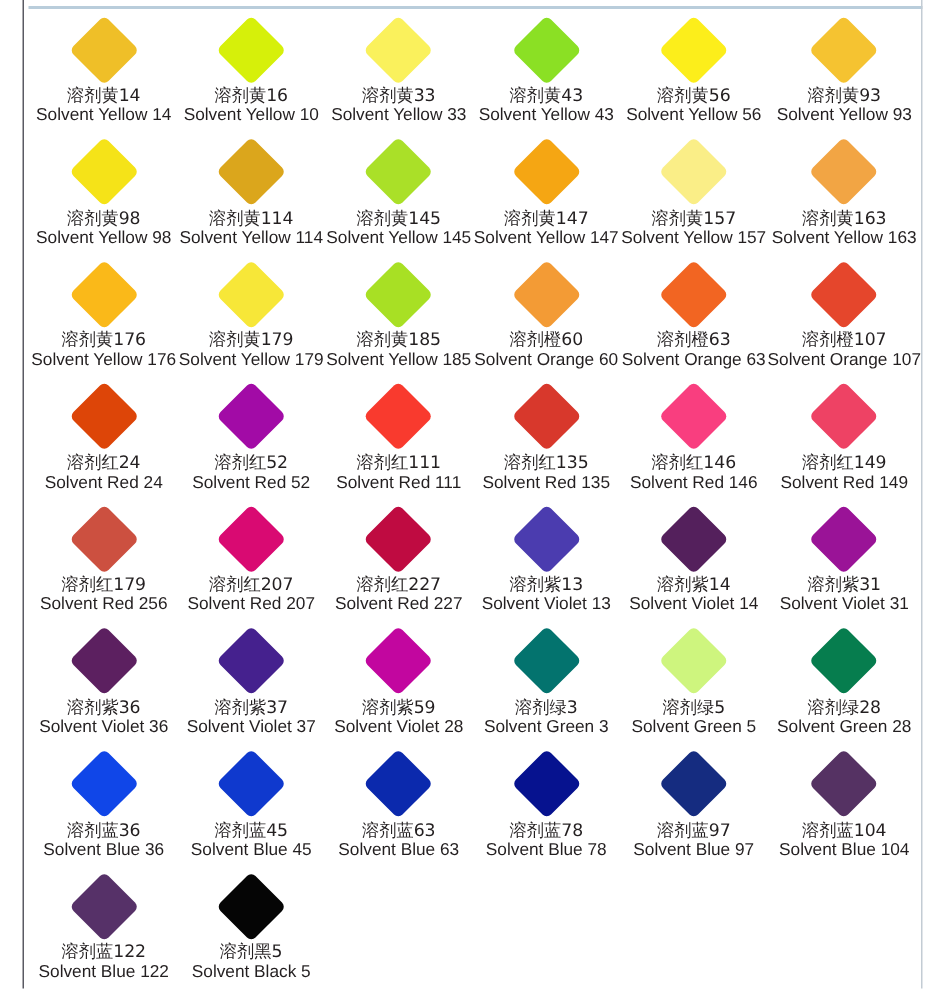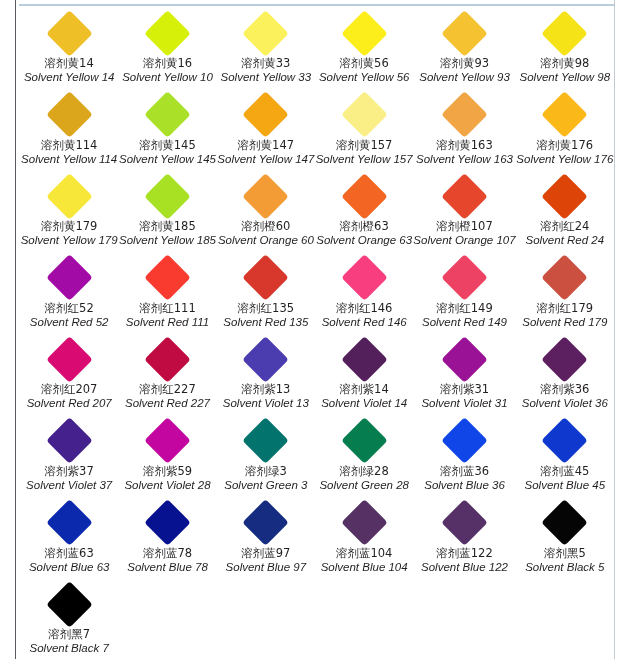--- a/index.html
+++ b/index.html
@@ -89,21 +89,20 @@
     white-space: nowrap;
     margin-top: 0px;
     font-family: "DejaVu Sans", "Liberation Sans", sans-serif;
   }
   .label-en {
     font-size: 11.5px;
     line-height: 14px;
     color: #231f20;
     white-space: nowrap;
     font-family: "Liberation Sans", "DejaVu Sans", sans-serif;
-    font-style: italic;
   }
 </style>
 </head>
 <body>
 
 <div id="page">
 
   <div id="left-rule"></div>
   <div id="top-rule"></div>
   <div id="right-rule"></div>
@@ -126,20 +125,27 @@
         </div>
         <div class="cell">
           <div class="swatch-wrap">
             <div class="swatch" style="background: rgb(250, 241, 92);"></div>
           </div>
           <div class="label-cn">溶剂黄33</div>
           <div class="label-en">Solvent Yellow 33</div>
         </div>
         <div class="cell">
           <div class="swatch-wrap">
+            <div class="swatch" style="background: rgb(139, 224, 36);"></div>
+          </div>
+          <div class="label-cn">溶剂黄43</div>
+          <div class="label-en">Solvent Yellow 43</div>
+        </div>
+        <div class="cell">
+          <div class="swatch-wrap">
             <div class="swatch" style="background: rgb(252, 238, 27);"></div>
           </div>
           <div class="label-cn">溶剂黄56</div>
           <div class="label-en">Solvent Yellow 56</div>
         </div>
         <div class="cell">
           <div class="swatch-wrap">
             <div class="swatch" style="background: rgb(245, 195, 49);"></div>
           </div>
           <div class="label-cn">溶剂黄93</div>
@@ -269,21 +275,21 @@
             <div class="swatch" style="background: rgb(238, 66, 100);"></div>
           </div>
           <div class="label-cn">溶剂红149</div>
           <div class="label-en">Solvent Red 149</div>
         </div>
         <div class="cell">
           <div class="swatch-wrap">
             <div class="swatch" style="background: rgb(204, 80, 64);"></div>
           </div>
           <div class="label-cn">溶剂红179</div>
-          <div class="label-en">Solvent Red 179</div>
+          <div class="label-en">Solvent Red 256</div>
         </div>
         <div class="cell">
           <div class="swatch-wrap">
             <div class="swatch" style="background: rgb(217, 10, 114);"></div>
           </div>
           <div class="label-cn">溶剂红207</div>
           <div class="label-en">Solvent Red 207</div>
         </div>
         <div class="cell">
           <div class="swatch-wrap">
@@ -336,20 +342,27 @@
         </div>
         <div class="cell">
           <div class="swatch-wrap">
             <div class="swatch" style="background: rgb(3, 115, 110);"></div>
           </div>
           <div class="label-cn">溶剂绿3</div>
           <div class="label-en">Solvent Green 3</div>
         </div>
         <div class="cell">
           <div class="swatch-wrap">
+            <div class="swatch" style="background: rgb(206, 245, 126);"></div>
+          </div>
+          <div class="label-cn">溶剂绿5</div>
+          <div class="label-en">Solvent Green 5</div>
+        </div>
+        <div class="cell">
+          <div class="swatch-wrap">
             <div class="swatch" style="background: rgb(6, 125, 78);"></div>
           </div>
           <div class="label-cn">溶剂绿28</div>
           <div class="label-en">Solvent Green 28</div>
         </div>
         <div class="cell">
           <div class="swatch-wrap">
             <div class="swatch" style="background: rgb(16, 70, 232);"></div>
           </div>
           <div class="label-cn">溶剂蓝36</div>
@@ -396,24 +409,17 @@
           </div>
           <div class="label-cn">溶剂蓝122</div>
           <div class="label-en">Solvent Blue 122</div>
         </div>
         <div class="cell">
           <div class="swatch-wrap">
             <div class="swatch" style="background: rgb(5, 5, 5);"></div>
           </div>
           <div class="label-cn">溶剂黑5</div>
           <div class="label-en">Solvent Black 5</div>
-        </div>
-        <div class="cell">
-          <div class="swatch-wrap">
-            <div class="swatch" style="background: rgb(0, 0, 0);"></div>
-          </div>
-          <div class="label-cn">溶剂黑7</div>
-          <div class="label-en">Solvent Black 7</div>
         </div>
       </div>
   </div>
 
 </div>
 
 </body></html>

